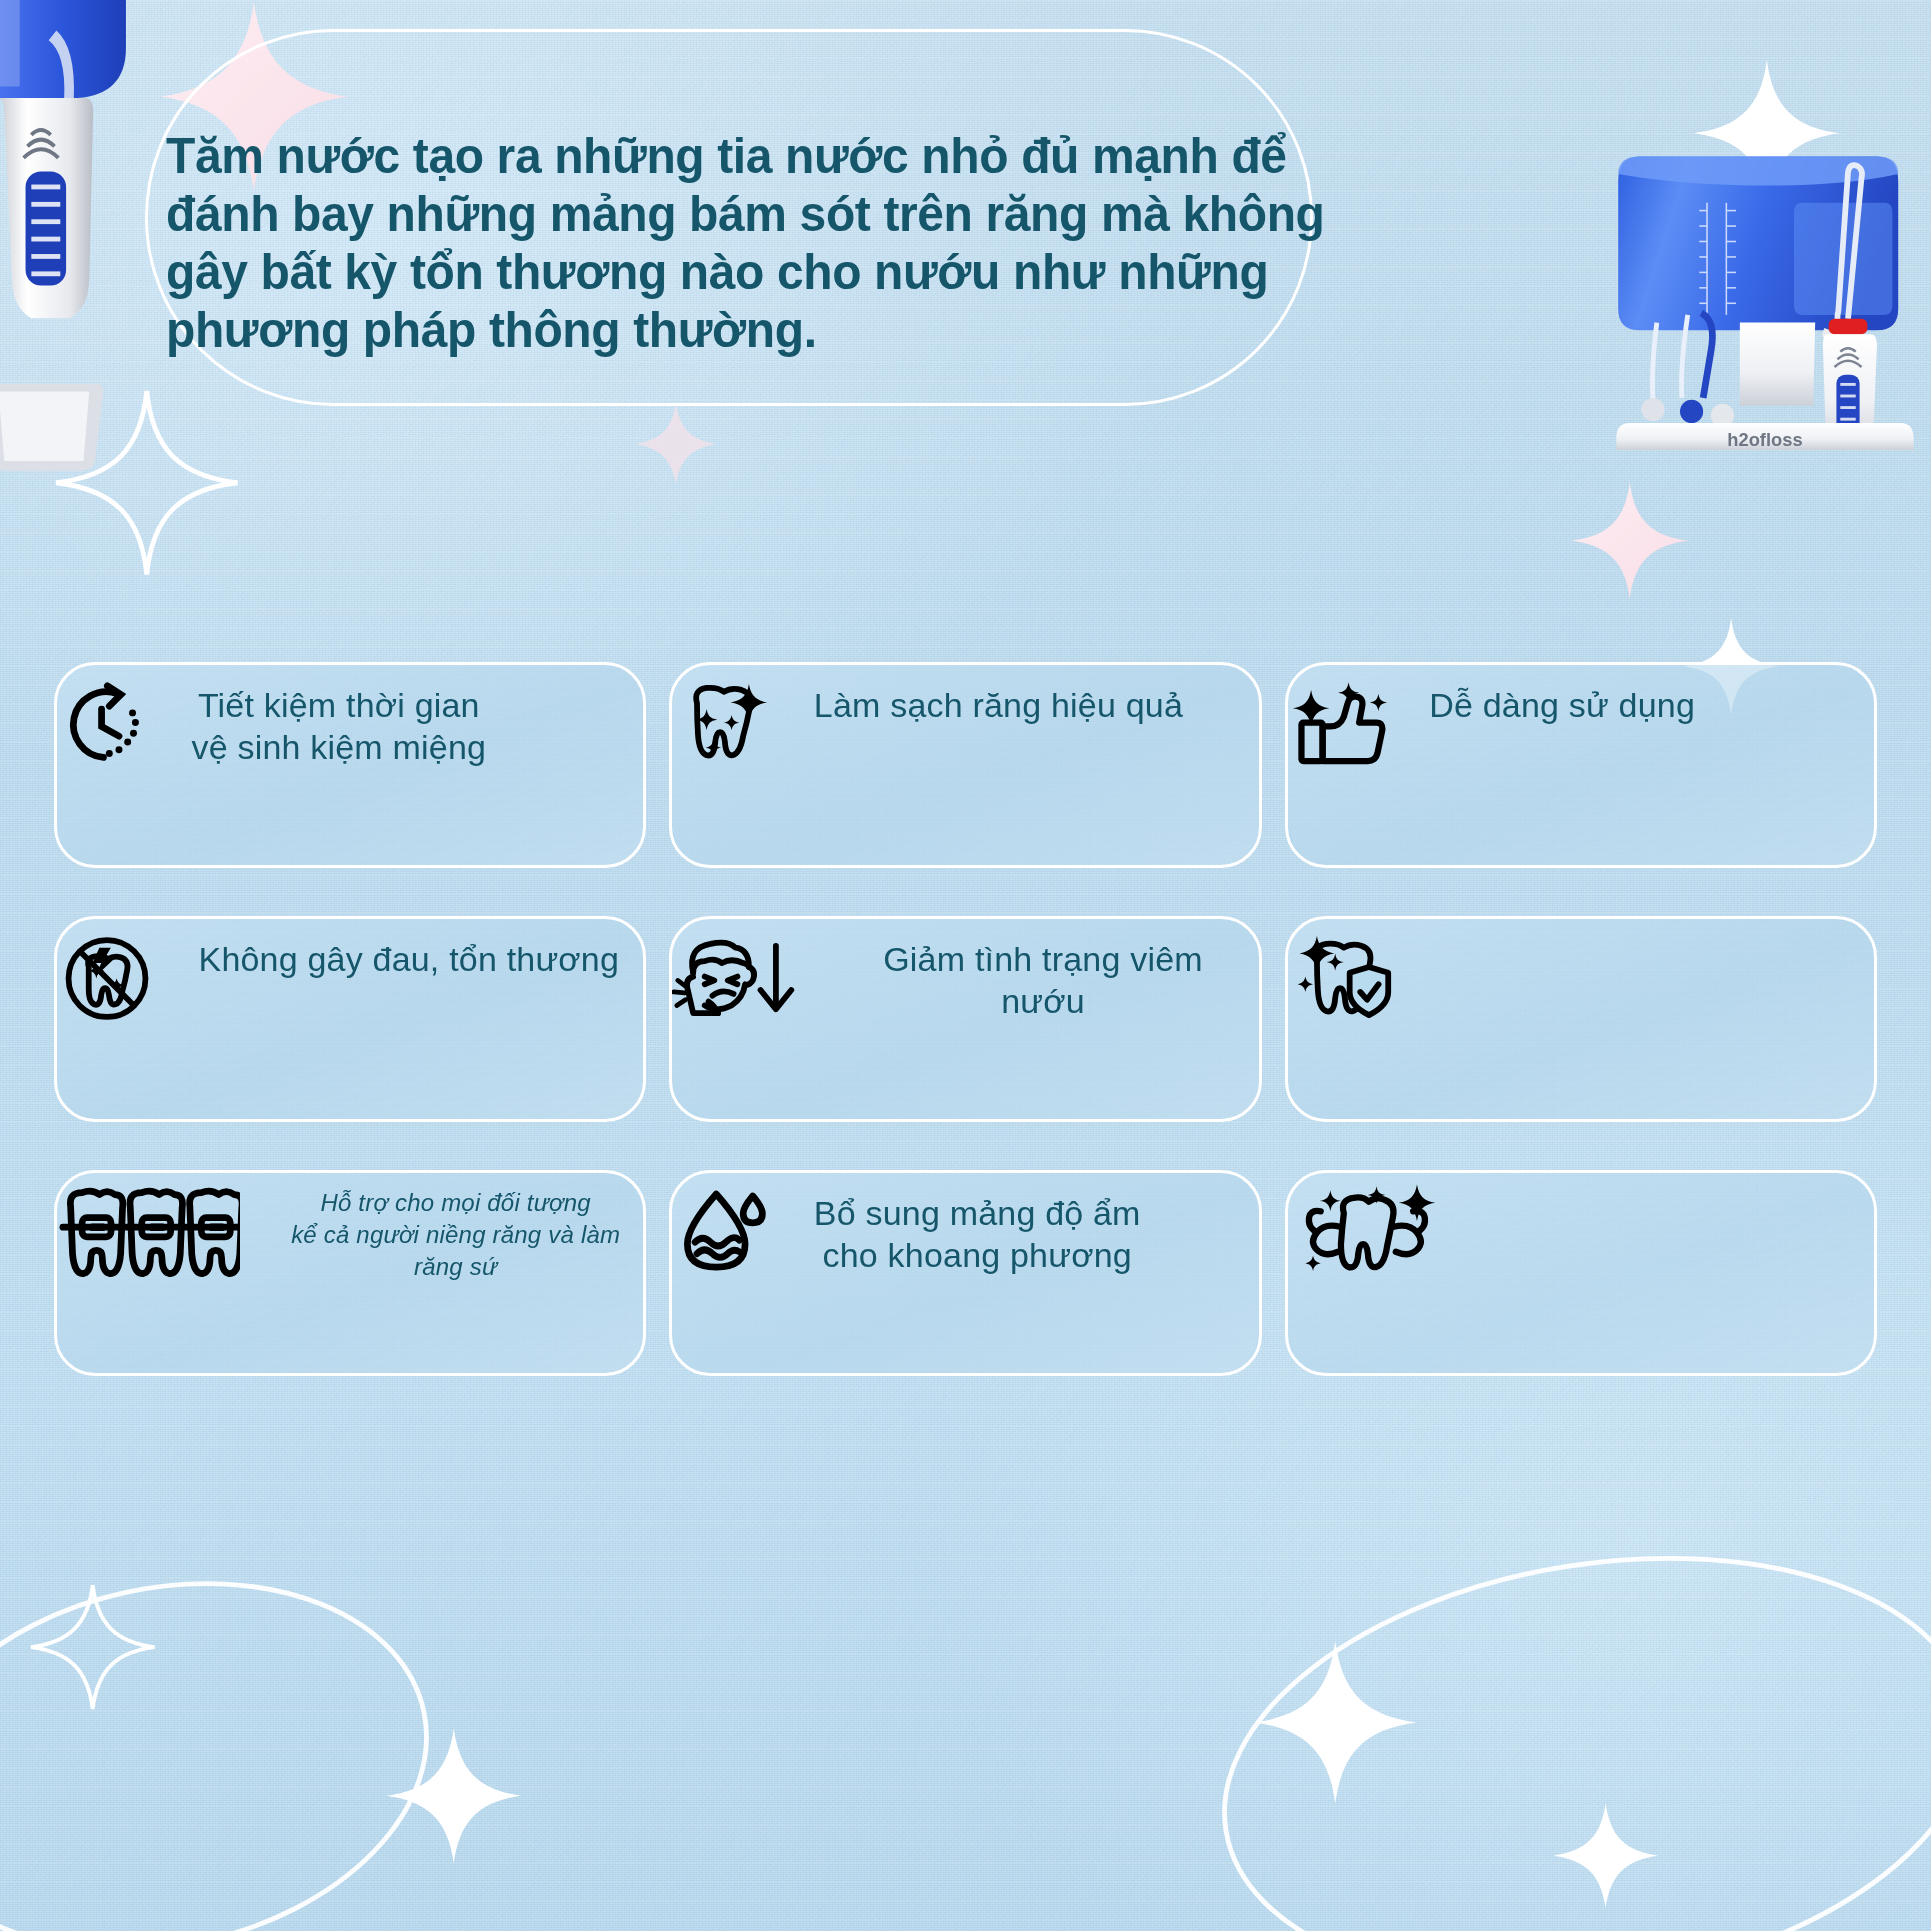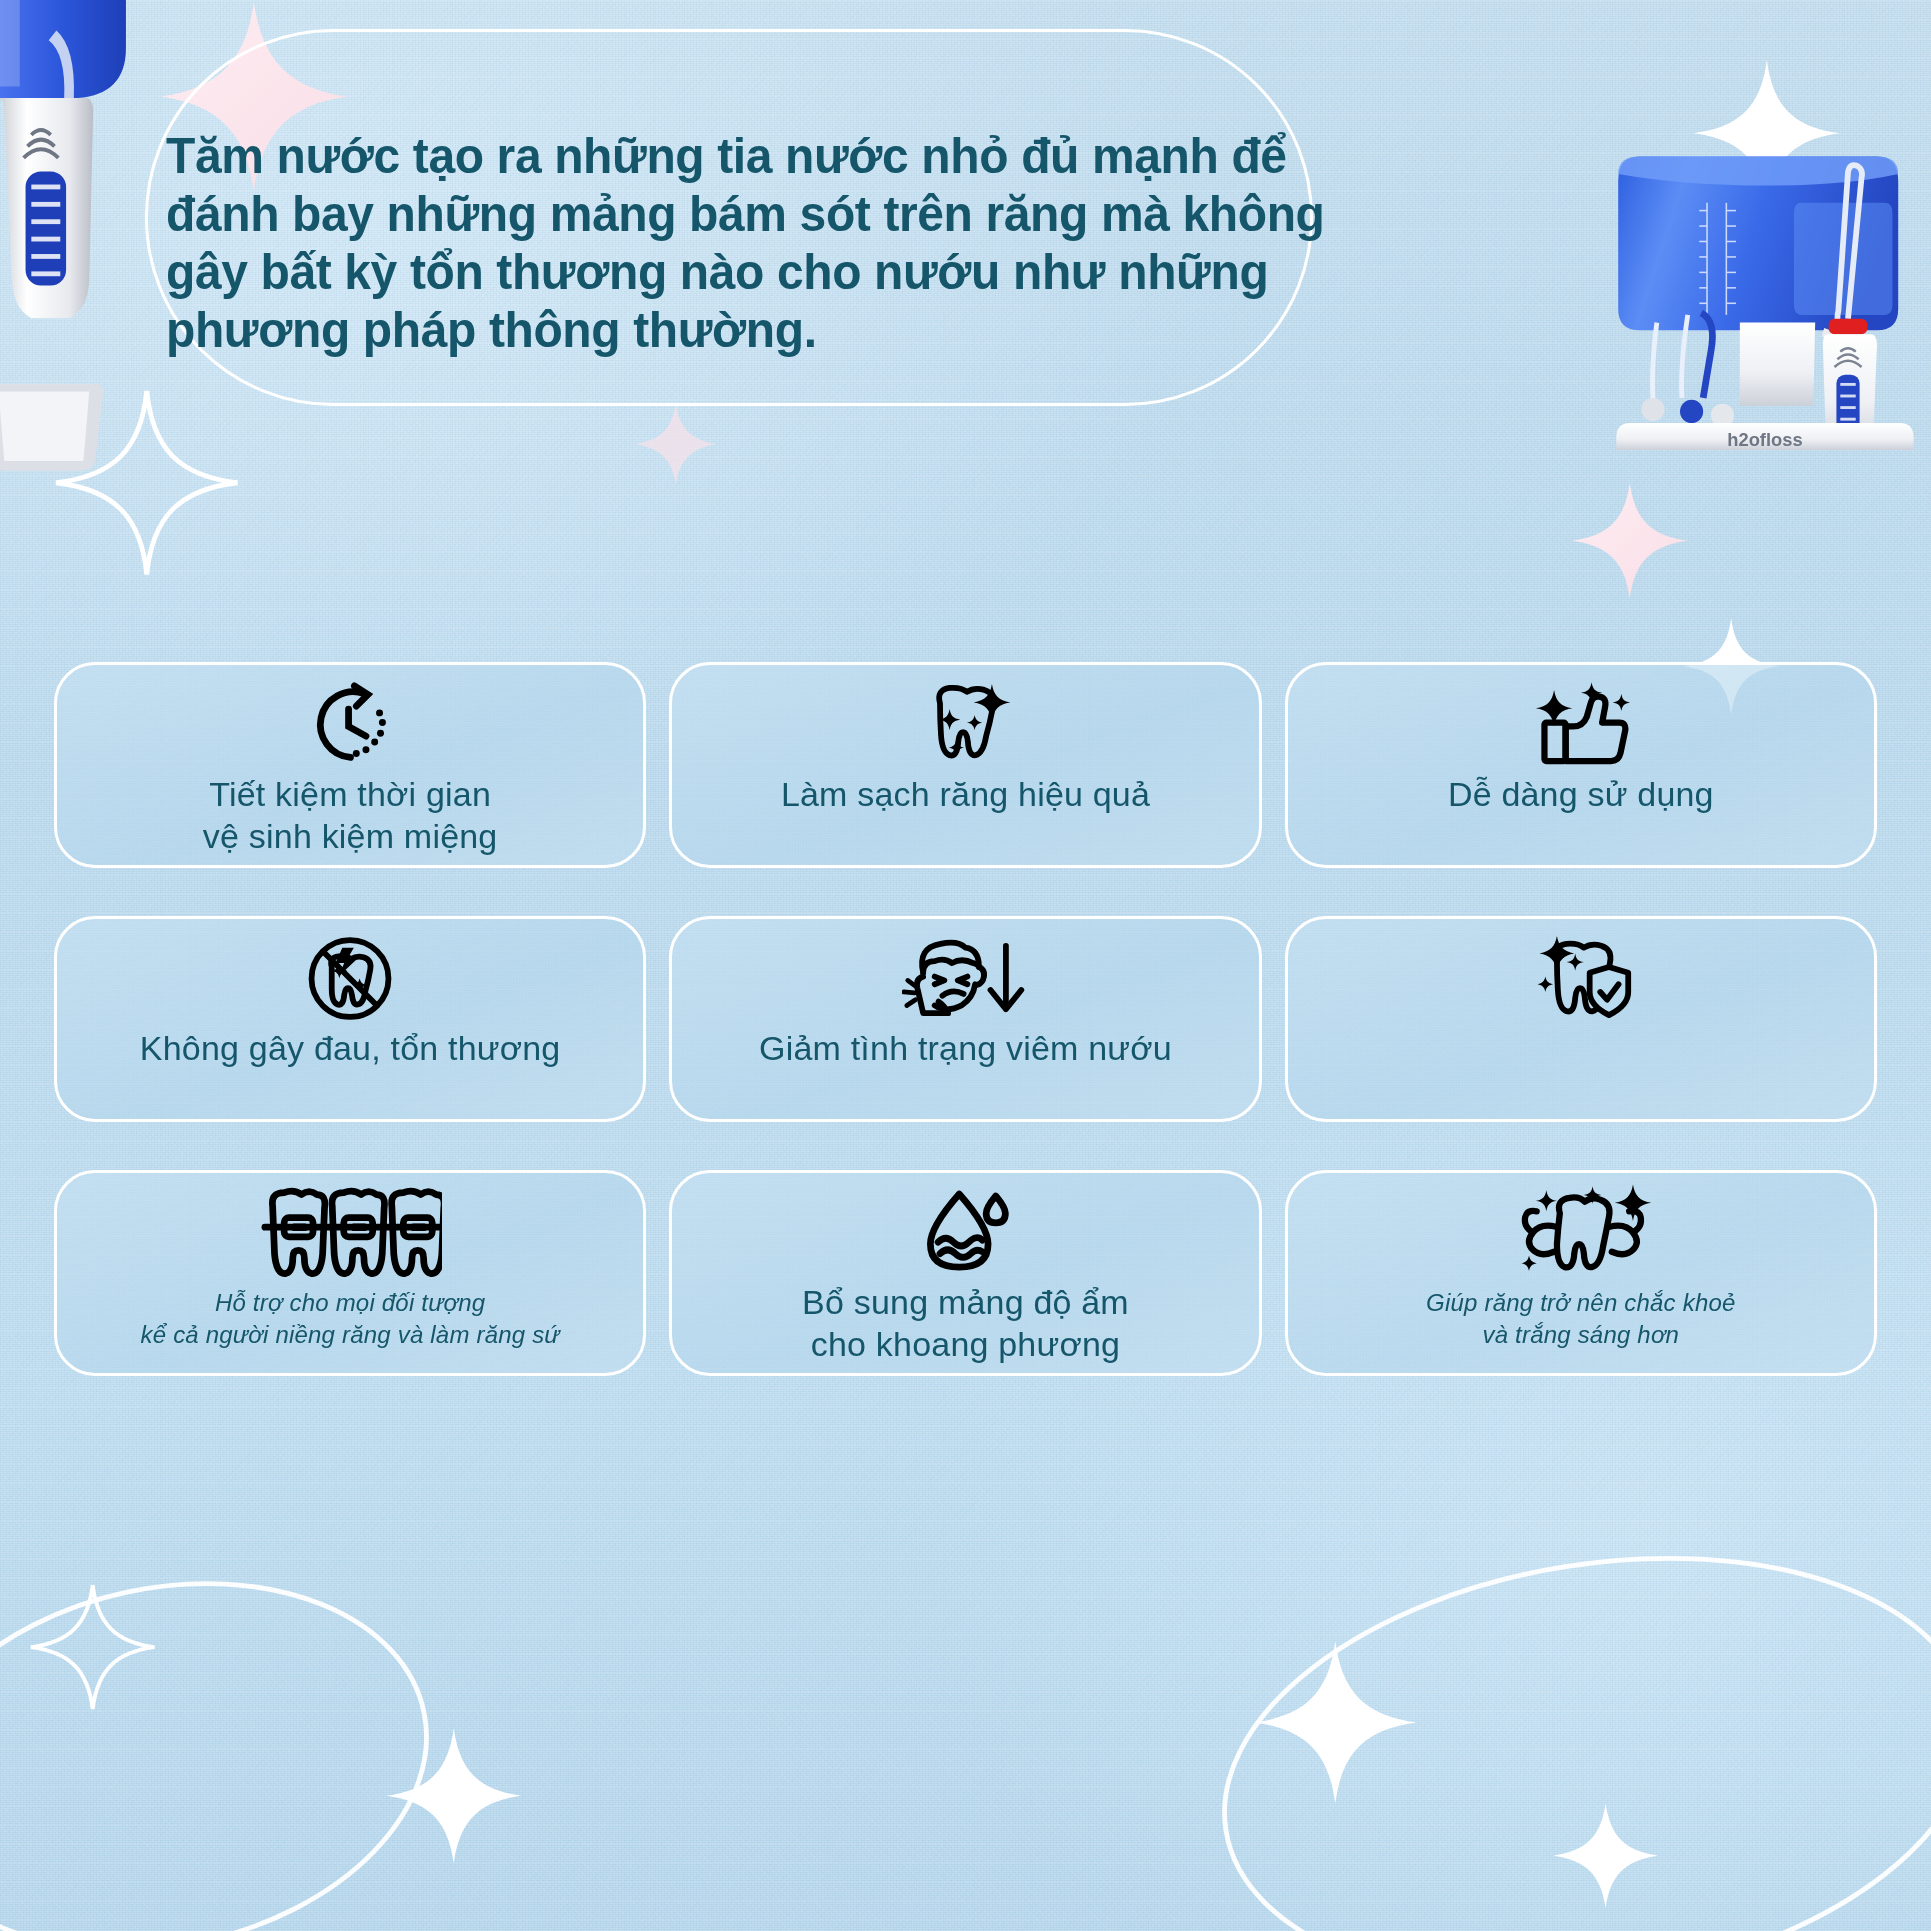--- a/index.html
+++ b/index.html
@@ -66,25 +66,25 @@
     column-gap:23px; row-gap:48px;
     z-index:7;
   }
   .card{
     position:relative;
     height:206px;
     border:3.9px solid #ffffff;
     border-radius:41px;
     background:linear-gradient(160deg, rgba(196,224,242,.70) 0%, rgba(180,214,236,.62) 55%, rgba(194,222,240,.68) 100%);
     display:flex;
-    flex-direction:column;
-    align-items:center;
+    align-items:flex-start;
     justify-content:flex-start;
     padding-top:15.4px;
     overflow:hidden;
+    gap:28px;
   }
   .card .icon{
     height:89px; display:flex; align-items:center; justify-content:center;
   }
   .card .icon svg{ display:block; }
   .card .label{
     margin-top:3.9px;
     color:#15566a;
     text-align:center;
     font-size:34px;
@@ -476,20 +476,16 @@
           <path d="M134 50 Q144 44 142 34 Q140 26 130 28"></path>
         </g>
         <g fill="#000">
           <path d="M126 2 C128 14 133 19 145 21 C133 23 128 28 126 40 C124 28 119 23 107 21 C119 19 124 14 126 2 Z" transform="translate(8,-2)"></path>
           <path d="M92 2 C93 8 95 10 101 11 C95 12 93 14 92 20 C91 14 89 12 83 11 C89 10 91 8 92 2 Z"></path>
           <path d="M44 6 C45 13 48 16 55 17 C48 18 45 21 44 28 C43 21 40 18 33 17 C40 16 43 13 44 6 Z"></path>
           <path d="M26 74 C27 79 29 81 34 82 C29 83 27 85 26 90 C25 85 23 83 18 82 C23 81 25 79 26 74 Z"></path>
         </g>
       </svg>
     </div>
-    <div class="label small">
-      <div>Giúp răng trở nên chắc khoẻ</div>
-      <div>và trắng sáng hơn</div>
-    </div>
   </div>
 
 </div>
 
 
 </body></html>

